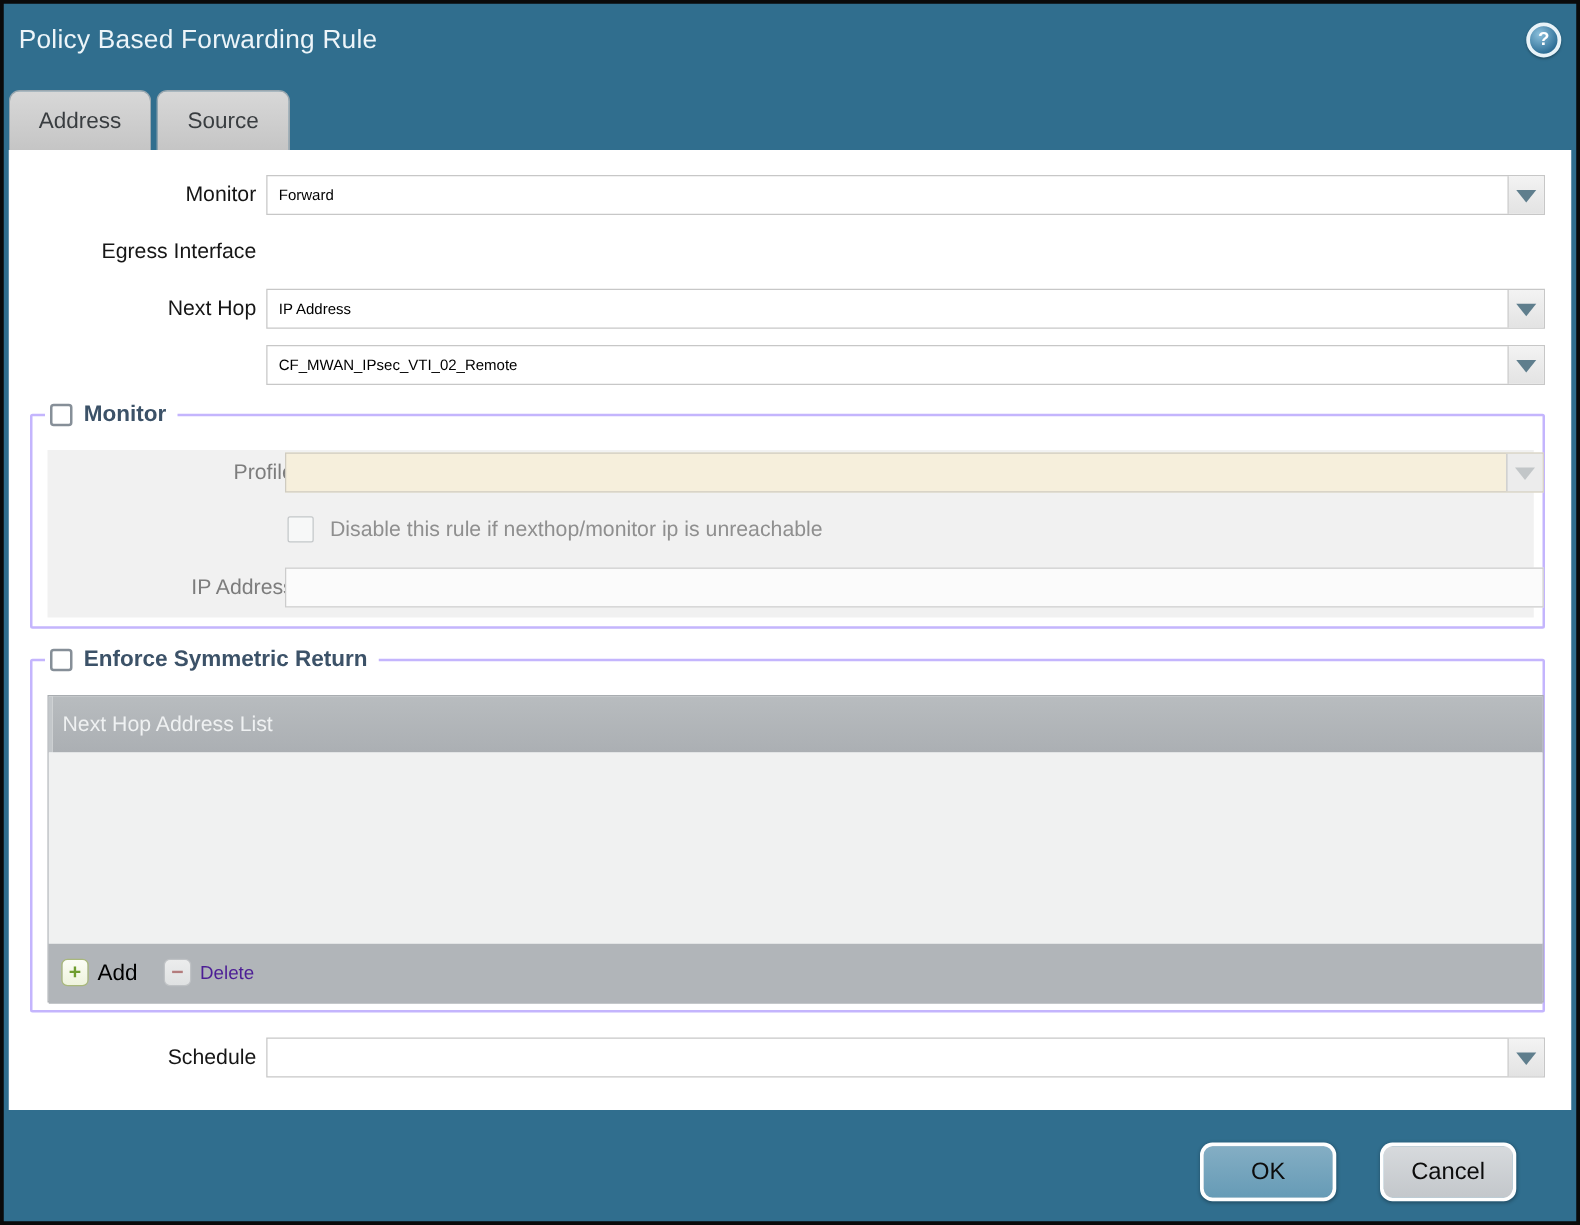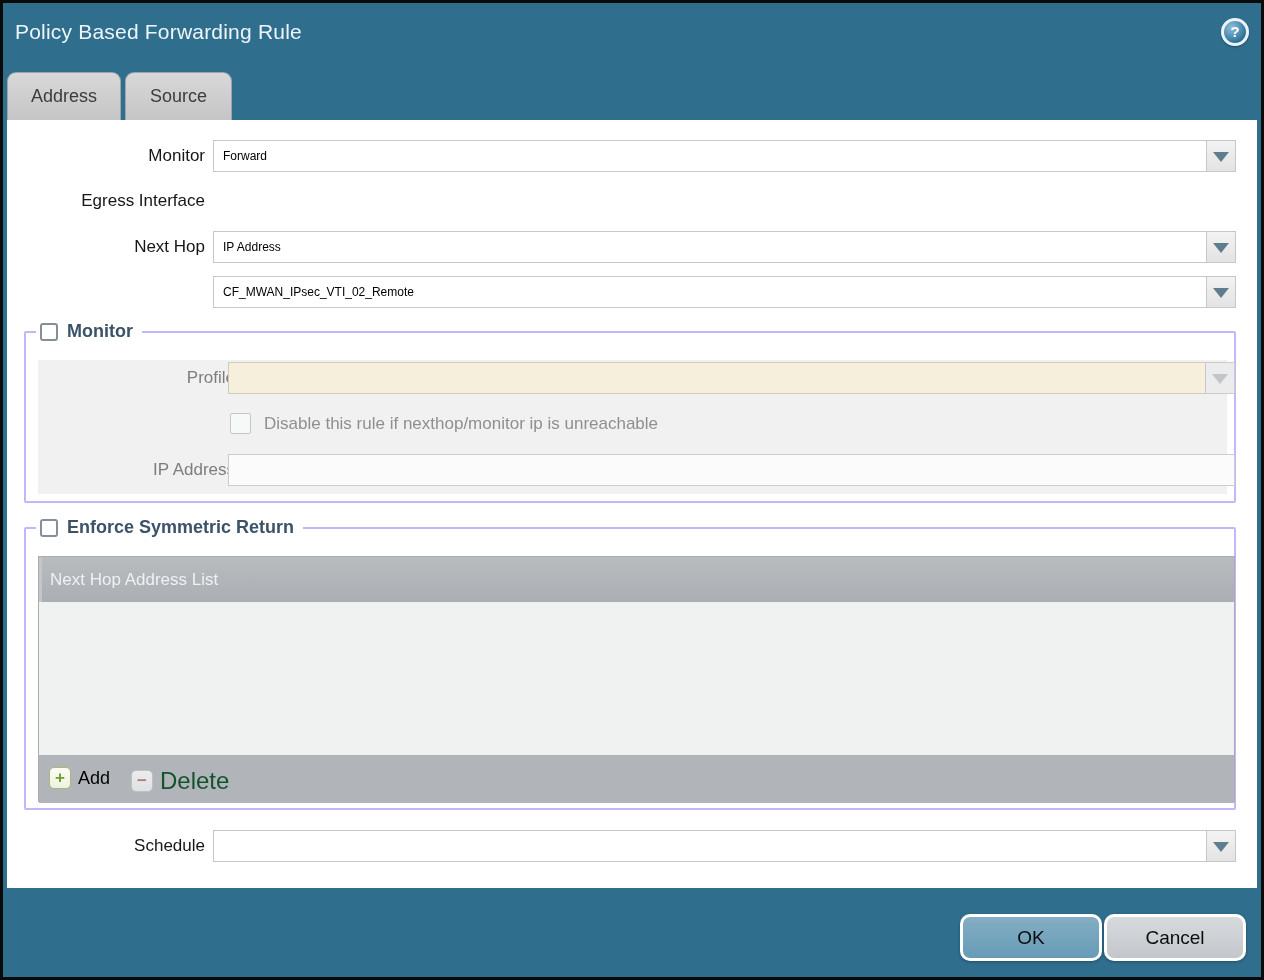--- a/index.html
+++ b/index.html
@@ -46,25 +46,25 @@
   .tbl { position:absolute; border:1px solid #a9adb1; }
   .tbl-head { position:absolute; left:0; top:0; right:0; height:45px; background:linear-gradient(#b8bcbf,#abafb3); border-left:3px solid #c3c7ca; }
   .tbl-head span { font-size:17px; color:#eff1f2; line-height:45px; padding-left:8px; display:block; }
   .tbl-body { position:absolute; left:0; top:45px; right:0; height:153px; background:#f0f1f1; }
   .tbl-foot { position:absolute; left:0; top:198px; right:0; height:48px; background:#b1b5b9; }
   .mini-btn { position:absolute; display:flex; align-items:center; gap:7px; top:12px; cursor:pointer; }
   .mini-ic { width:22px; height:22px; border-radius:5px; text-align:center; font-weight:bold; font-size:17px; line-height:20px; }
   .ic-add { background:linear-gradient(#fcfdf6,#eef3dd); border:1px solid #a9b87c; color:#6f9d2f; }
   .ic-del { background:linear-gradient(#eceded,#dfe1e2); border:1px solid #bfc2c5; color:#b37c7c; }
   .mini-txt-on { font-size:18px; color:#000000; }
-  .mini-txt-off { font-size:24px; color:#14532d; }
+  .mini-txt-off { font-size:15px; color:#4c1d95; }
   .mini-btn.disabled { cursor:default; }
 
   
-  .btn { position:absolute; top:914px; width:142px; height:47px; border:3px solid #fefefe; border-radius:10px; font-size:19px; color:#0c0c0c; text-align:center; line-height:41px; cursor:pointer; box-shadow:0 1px 3px rgba(0,0,0,.3); }
+  .btn { position:absolute; top:914px; width:109px; height:47px; border:3px solid #fefefe; border-radius:10px; font-size:19px; color:#0c0c0c; text-align:center; line-height:41px; cursor:pointer; box-shadow:0 1px 3px rgba(0,0,0,.3); }
   .btn.ok { left:960px; background:linear-gradient(#84aec4,#669bb6); }
   .btn.cancel { left:1104px; background:linear-gradient(#d7dadd,#c3c7cb); }
 </style>
 </head>
 <body>
 
 <div class="stage">
 
   <div class="title">Policy Based Forwarding Rule</div>
   <div class="help">?</div>

